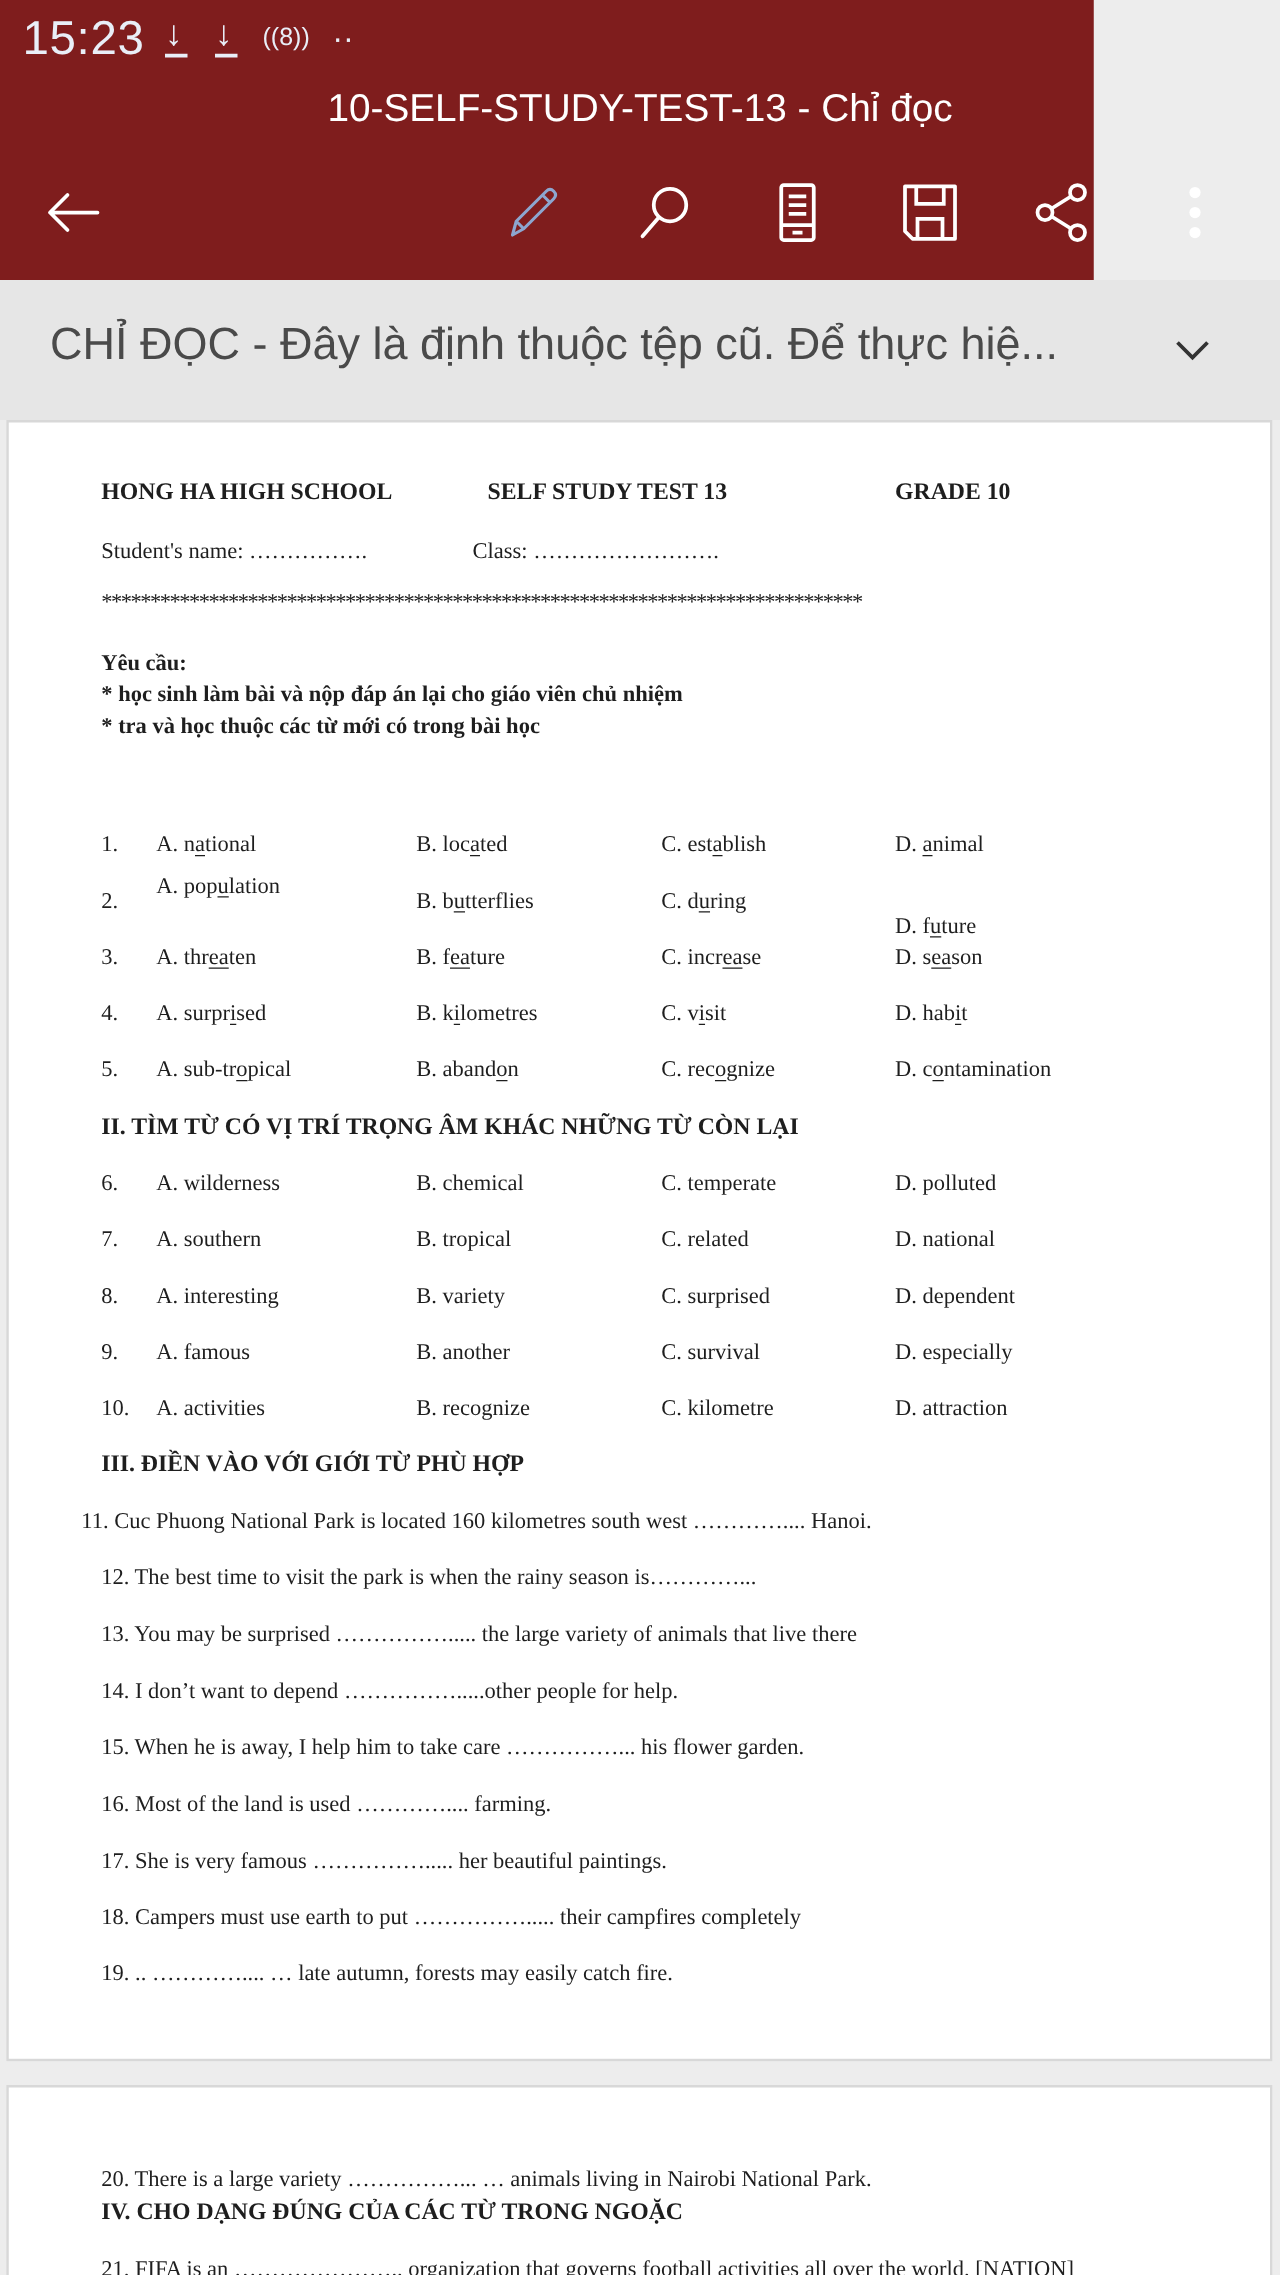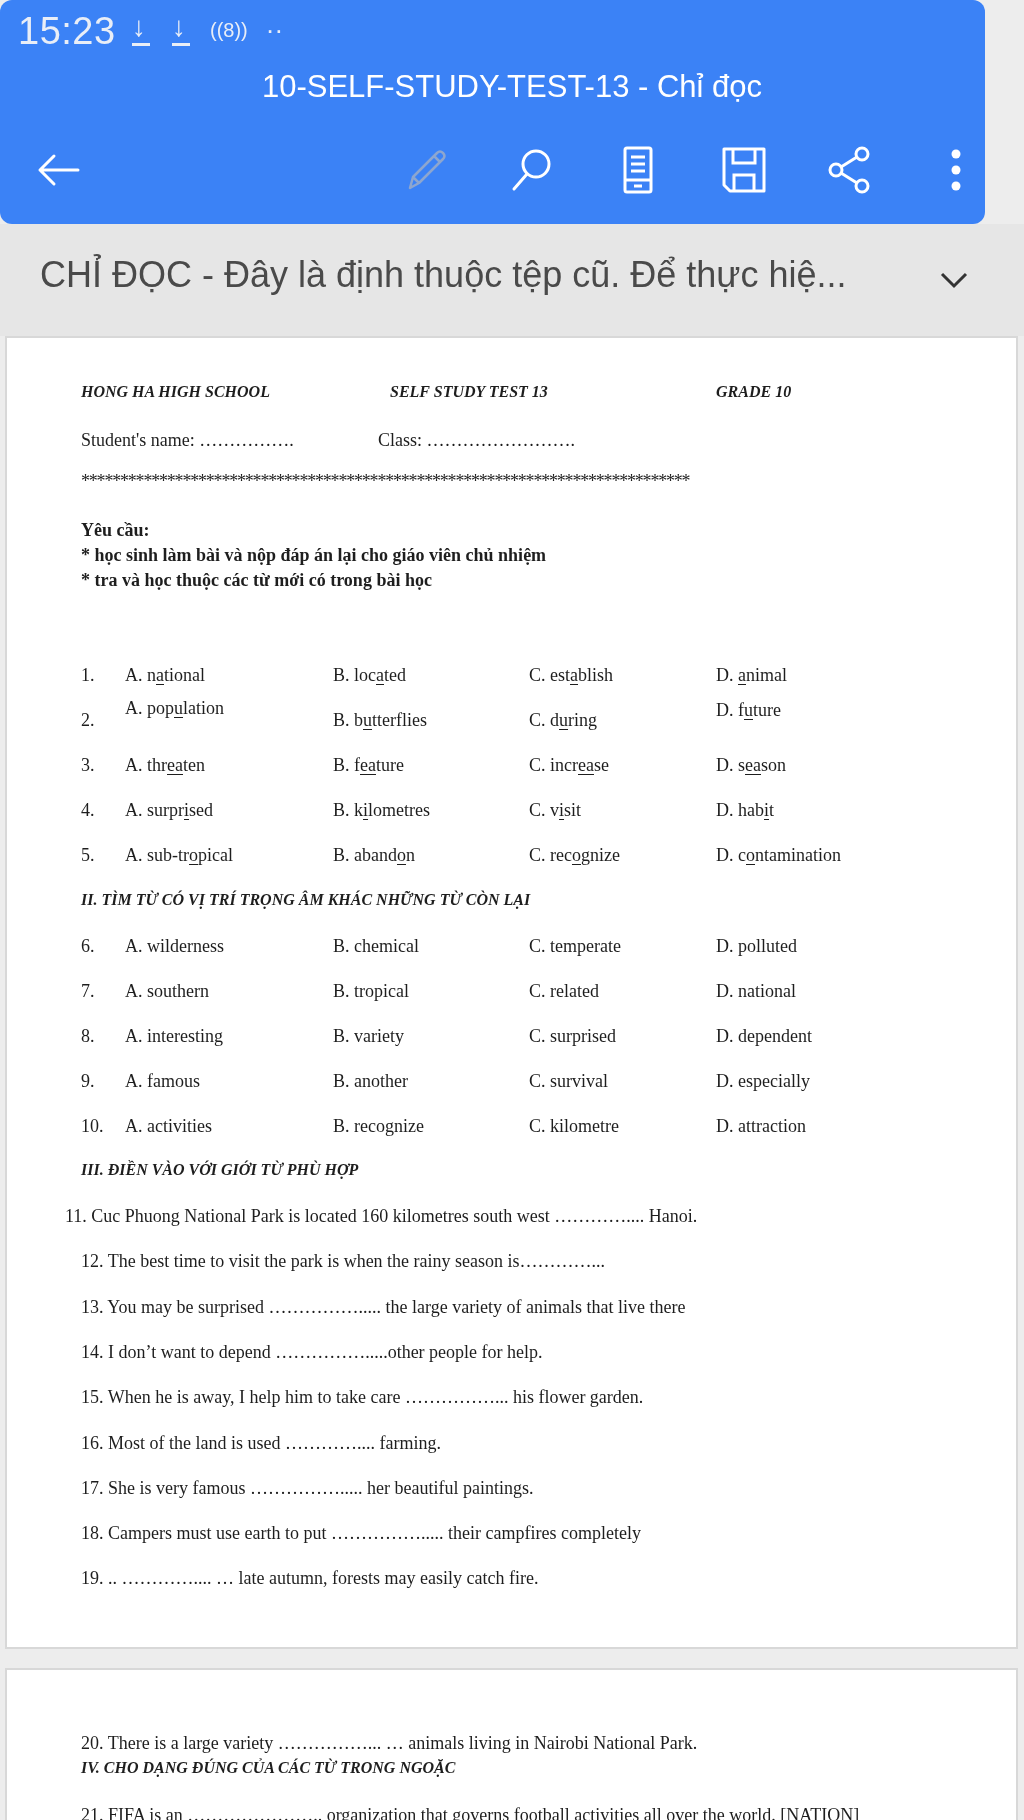--- a/index.html
+++ b/index.html
@@ -1,20 +1,20 @@
 <!DOCTYPE html>
 <html><head>
 <meta charset="utf-8">
 <style>
   * { box-sizing: border-box; margin: 0; padding: 0; }
   html, body { width: 1024px; height: 1820px; overflow: hidden; background: #ededed; }
   body { font-family: "Liberation Sans", sans-serif; position: relative; }
 
   
-  .appbar { position: absolute; left: 0; top: 0; width: 985px; height: 224px; background: #3b82f6; color: #fff; border-radius: 12px; }
+  .appbar { position: absolute; left: 0; top: 0; width: 875px; height: 224px; background: #7f1d1d; color: #fff; }
   .status { position: absolute; left: 0; top: 0; width: 1024px; height: 64px; }
   .status .time { position: absolute; left: 18px; top: 10px; font-size: 38px; color: #e9eef7; letter-spacing: 0.5px; }
   .status .sicons { position: absolute; left: 130px; top: 14px; display: flex; gap: 18px; align-items: center; }
   .status .sicons span { display: inline-block; color: #e9eef7; font-size: 26px; line-height: 30px; }
   .dl { width: 22px; height: 32px; position: relative; }
   .dl::before { content: "↓"; position: absolute; left: 2px; top: -2px; font-size: 28px; font-weight: bold; }
   .dl::after { content: ""; position: absolute; left: 2px; bottom: 0; width: 18px; height: 3px; background: #e9eef7; }
   .status .right { position: absolute; right: 14px; top: 10px; display: flex; align-items: center; gap: 8px; color: #e9eef7; }
   .pct { font-size: 38px; }
   .battery { width: 18px; height: 34px; border-radius: 3px; background: #8ea6cf; position: relative; margin-left: 2px; }
@@ -34,21 +34,21 @@
 
   
   .page { position: absolute; left: 5px; width: 1013px; background: #fff; border: 2px solid #d8d8d8; }
   .page1 { top: 336px; height: 1313px; }
   .page2 { top: 1668px; height: 200px; }
 
   .doc { font-family: "Liberation Serif", serif; color: #1e1e1e; }
   .abs { position: absolute; white-space: nowrap; }
   .b { font-weight: bold; }
   .f18 { font-size: 18px; }
-  .f19 { font-size: 16px; font-style: italic; }
+  .f19 { font-size: 19px; }
   u { text-decoration: underline; text-underline-offset: 3px; }
 </style>
 </head>
 <body>
 
 <div class="appbar">
   <div class="status">
     <div class="time">15:23</div>
     <div class="sicons">
       <span class="dl"></span>
@@ -134,21 +134,21 @@
   <div id="s1">
       <div class="abs f18" style="left: 74px; top: 327px;">1.</div>
       <div class="abs f18" style="left: 118px; top: 327px;">A. n<u>a</u>tional</div>
       <div class="abs f18" style="left: 326px; top: 327px;">B. loc<u>a</u>ted</div>
       <div class="abs f18" style="left: 522px; top: 327px;">C. est<u>a</u>blish</div>
       <div class="abs f18" style="left: 709px; top: 327px;">D. <u>a</u>nimal</div>
       <div class="abs f18" style="left: 74px; top: 372px;">2.</div>
       <div class="abs f18" style="left: 118px; top: 360px;">A. pop<u>u</u>lation</div>
       <div class="abs f18" style="left: 326px; top: 372px;">B. b<u>u</u>tterflies</div>
       <div class="abs f18" style="left: 522px; top: 372px;">C. d<u>u</u>ring</div>
-      <div class="abs f18" style="left: 709px; top: 362px; text-align: right;">D. f<u>u</u>ture</div>
+      <div class="abs f18" style="left: 709px; top: 392px; text-align: right;">D. f<u>u</u>ture</div>
       <div class="abs f18" style="left: 74px; top: 417px;">3.</div>
       <div class="abs f18" style="left: 118px; top: 417px;">A. thr<u>ea</u>ten</div>
       <div class="abs f18" style="left: 326px; top: 417px;">B. f<u>ea</u>ture</div>
       <div class="abs f18" style="left: 522px; top: 417px;">C. incr<u>ea</u>se</div>
       <div class="abs f18" style="left: 709px; top: 417px;">D. s<u>ea</u>son</div>
       <div class="abs f18" style="left: 74px; top: 462px;">4.</div>
       <div class="abs f18" style="left: 118px; top: 462px;">A. surpr<u>i</u>sed</div>
       <div class="abs f18" style="left: 326px; top: 462px;">B. k<u>i</u>lometres</div>
       <div class="abs f18" style="left: 522px; top: 462px;">C. v<u>i</u>sit</div>
       <div class="abs f18" style="left: 709px; top: 462px;">D. hab<u>i</u>t</div>

